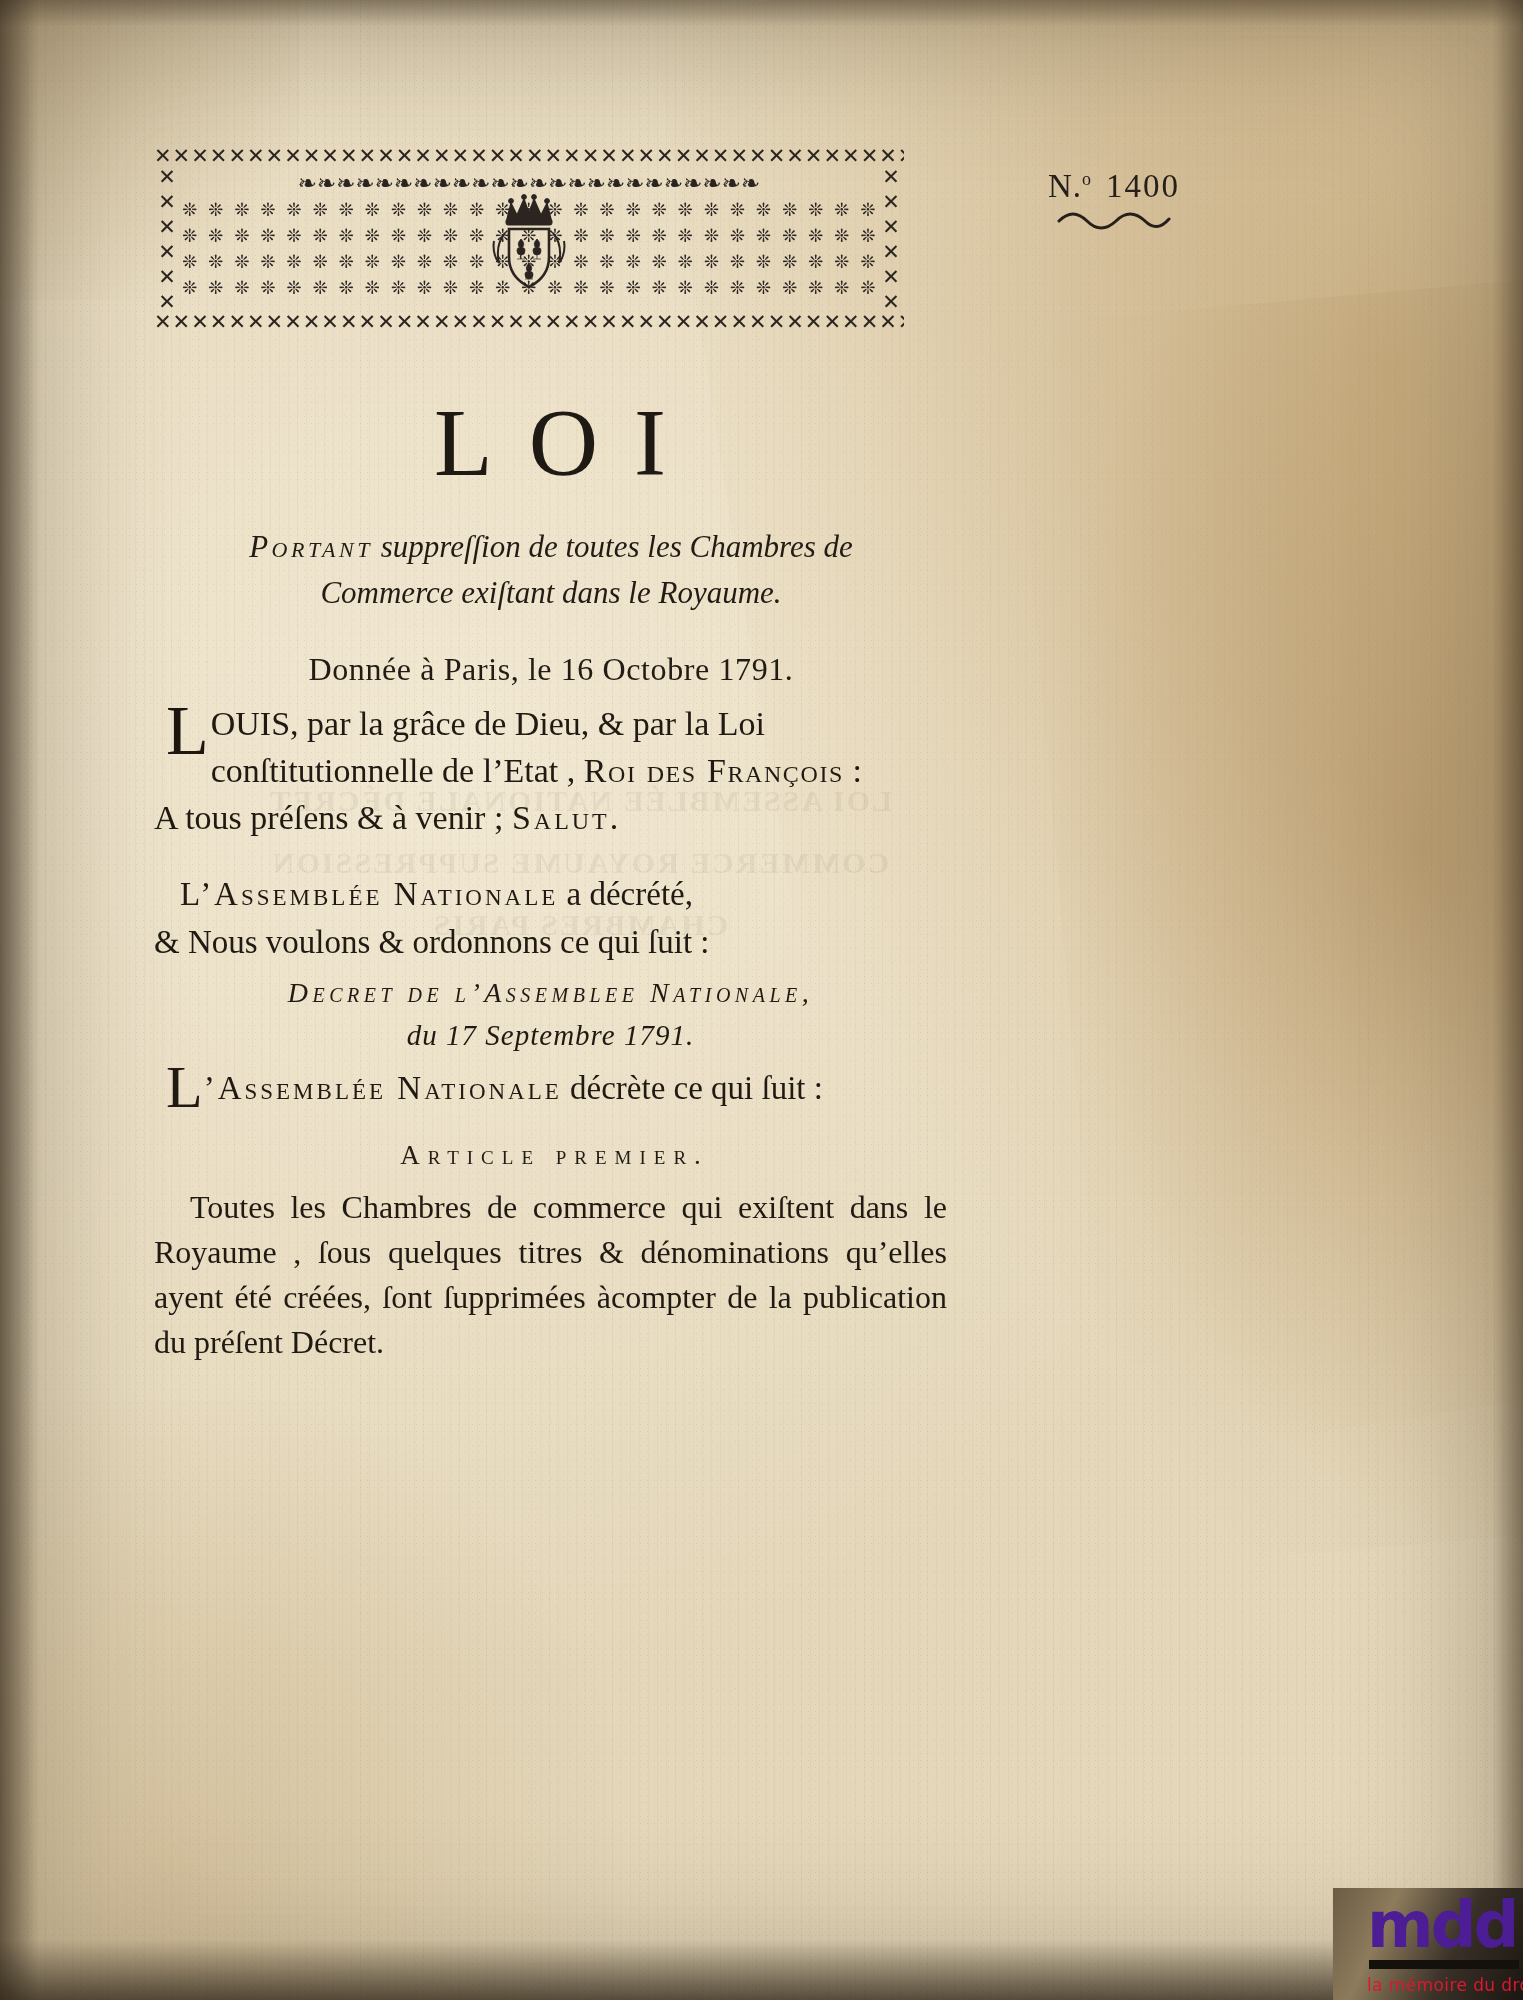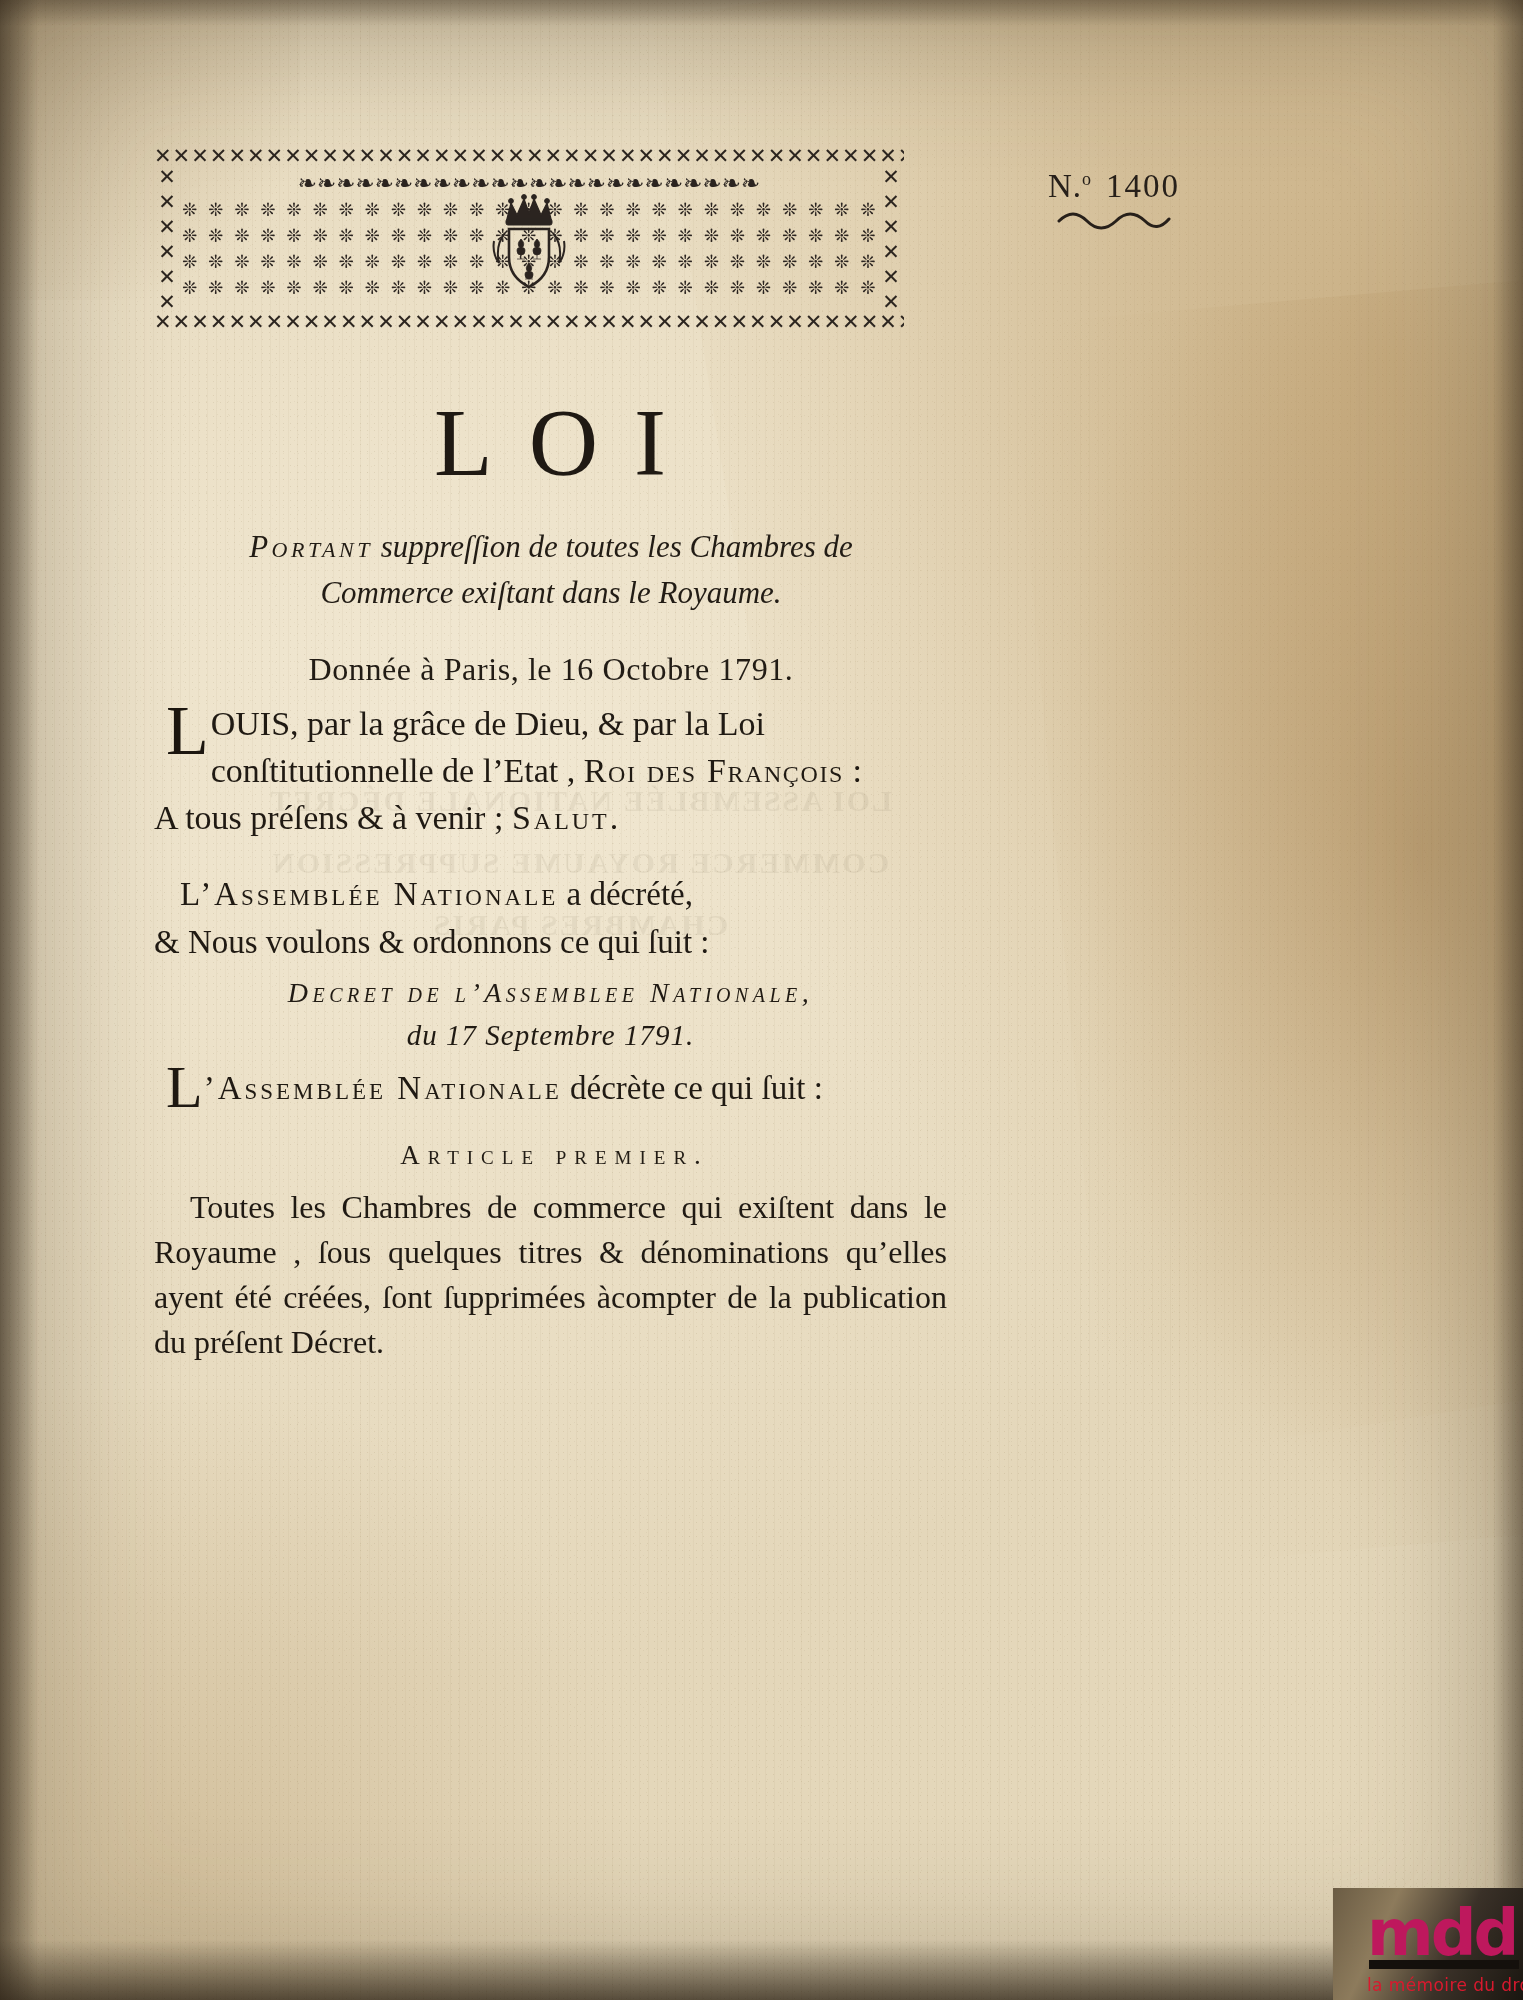--- a/index.html
+++ b/index.html
@@ -378,27 +378,27 @@
     height: 112px;
     overflow: hidden;
   }
   .logo-bg {
     position: absolute; inset: 0;
     background: linear-gradient(115deg, #6b5c44 0%, #8d7b5c 28%, #3a3128 62%, #1a1610 100%);
   }
   .logo-mdd {
     position: absolute;
     left: 34px;
-    top: 12px;
+    top: 4px;
     font-family: "DejaVu Sans", sans-serif;
     font-weight: bold;
     font-size: 64px;
     line-height: 66px;
     letter-spacing: -3px;
-    color: #be185d;
+    color: #4c1d95;
   }
   .logo-bar {
     position: absolute;
     left: 36px;
     top: 72px;
     width: 150px;
     height: 9px;
     background: #14100c;
   }
   .logo-tag {

